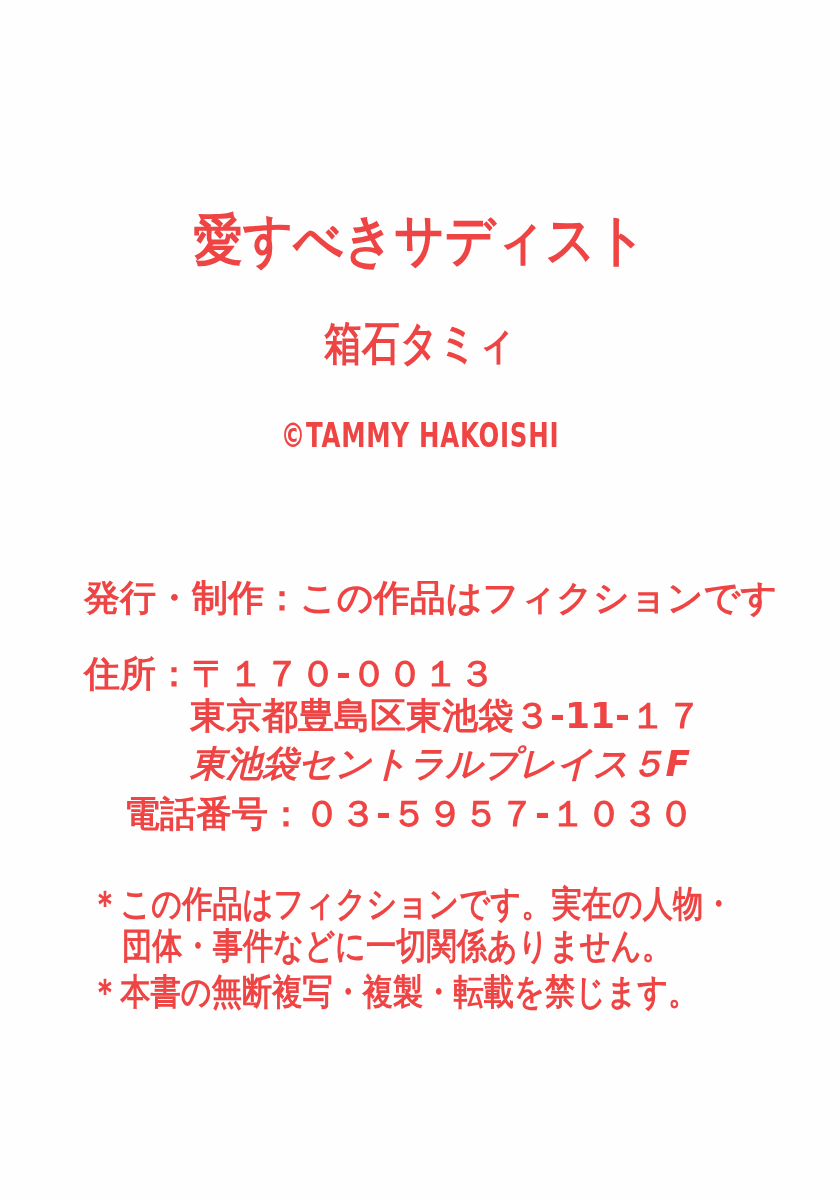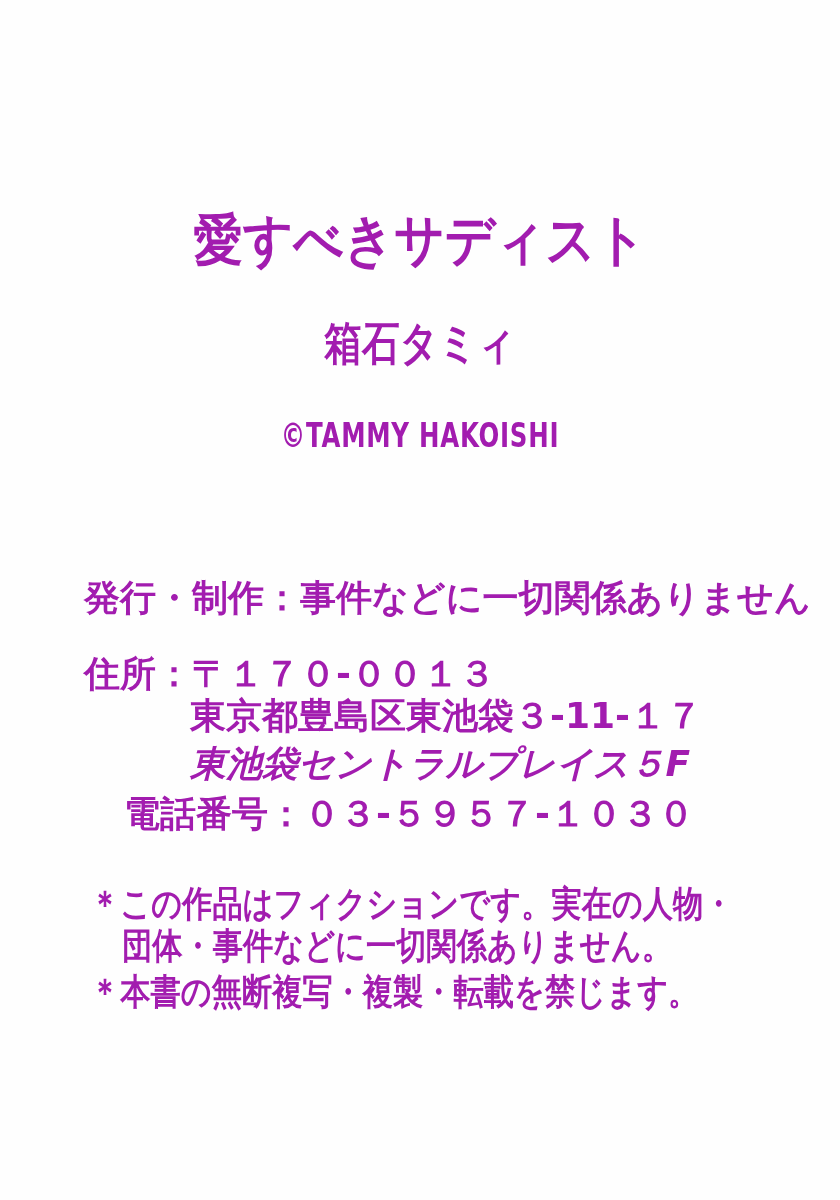--- a/index.html
+++ b/index.html
@@ -7,21 +7,21 @@
     padding: 0;
     background: #ffffff;
   }
   .page {
     position: relative;
     width: 840px;
     height: 1200px;
     background: #fefefe;
     overflow: hidden;
     font-family: "DejaVu Sans", sans-serif;
-    color: #a21caf;
+    color: #ef4444;
     font-weight: 700;
   }
   .line {
     position: absolute;
     white-space: nowrap;
     line-height: 1;
   }
   
   .title {
     top: 212px;
@@ -83,21 +83,21 @@
 <body>
 
 <div class="page">
   <h1 class="line title">愛すべきサディスト</h1>
 
   <div class="line author">箱石タミィ</div>
 
   <div class="line copyright">©TAMMY HAKOISHI</div>
 
 
-  <div class="line pub-line pub-1">発行・制作：事件などに一切関係ありません</div>
+  <div class="line pub-line pub-1">発行・制作：この作品はフィクションです</div>
 
   <div class="line pub-line pub-2">住所：〒１７０-００１３</div>
 
   <div class="line pub-line pub-3">東京都豊島区東池袋３-11-１７</div>
 
   <div class="line pub-line pub-4">東池袋セントラルプレイス５F</div>
 
   <div class="line pub-line pub-5">電話番号：０３-５９５７-１０３０</div>
 
   <div class="line note-line note-0">＊この作品はフィクションです。実在の人物・</div>

